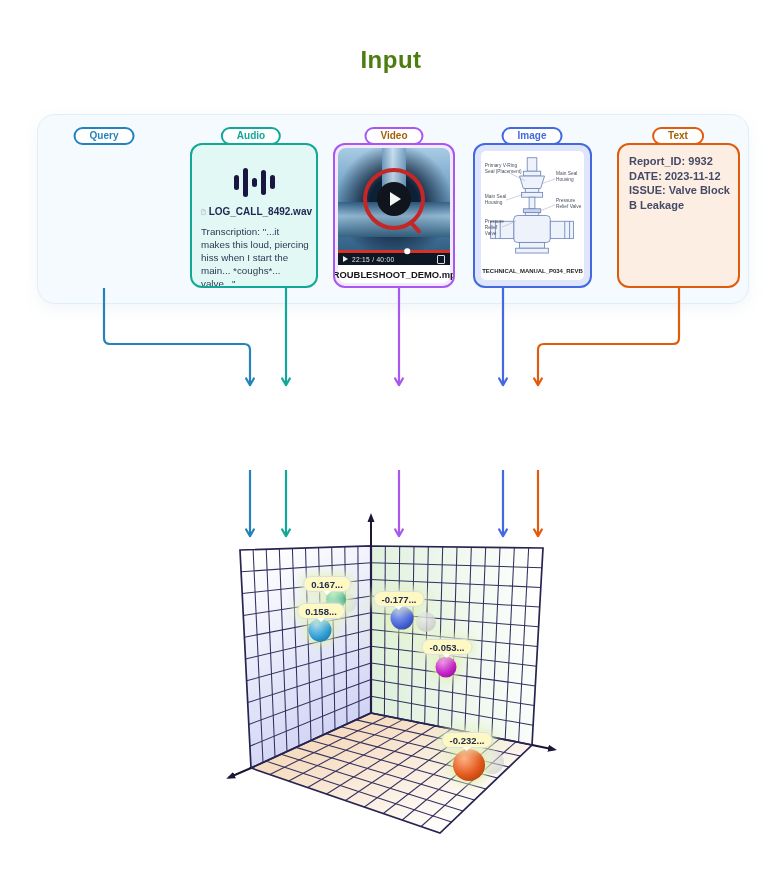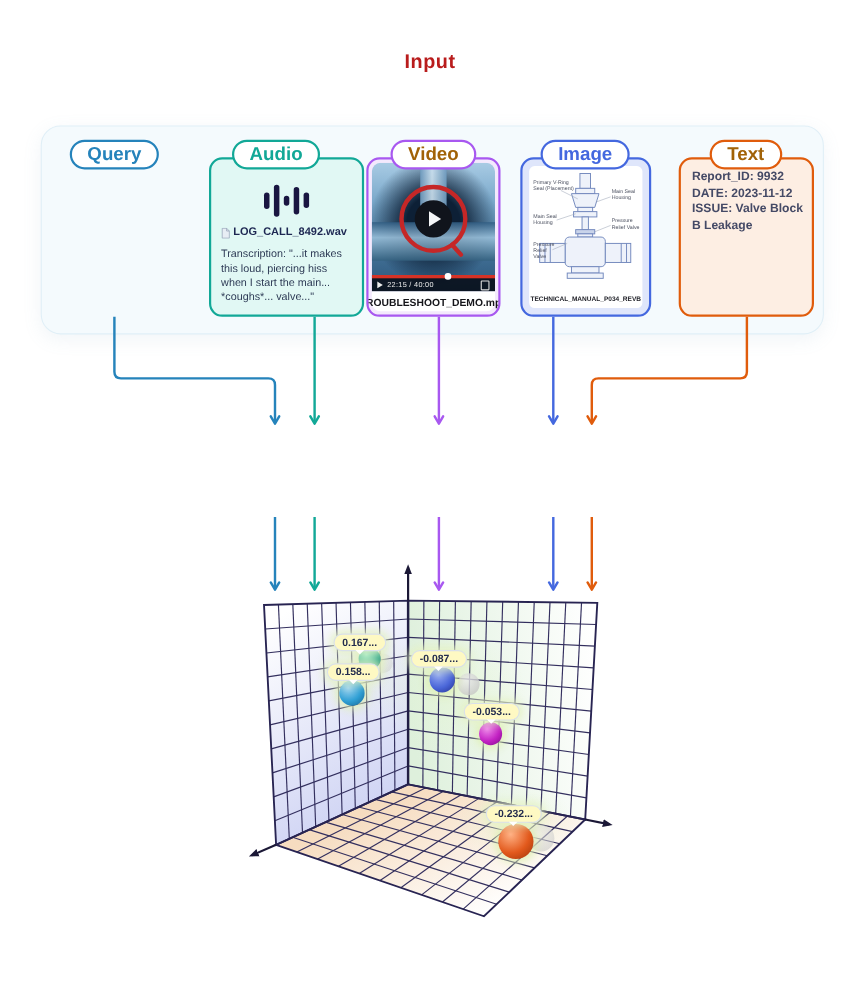--- a/index.html
+++ b/index.html
@@ -1,28 +1,28 @@
 <!DOCTYPE html>
 <html><head>
 <meta charset="utf-8">
 <style>
   html,body{margin:0;padding:0;background:#fff;}
   .canvas{position:relative;width:782px;height:892px;background:#ffffff;overflow:hidden;
           font-family:"Liberation Sans",sans-serif;}
   .page-title{position:absolute;left:0;right:0;top:46px;text-align:center;
-              font-size:18px;font-weight:700;color:#b91c1c;letter-spacing:.5px;}
+              font-size:24px;font-weight:700;color:#4d7c0f;letter-spacing:.5px;}
   
   .input-panel{position:absolute;left:37px;top:114px;width:710px;height:188px;
                background:#f4fafd;border:1px solid #e0eff7;border-radius:18px;
                box-shadow:0 5px 16px rgba(120,160,190,.10);}
   .modality-card{position:absolute;top:143px;height:145px;border:2.5px solid #999;
                  border-radius:12px;box-sizing:border-box;overflow:hidden;}
   .modality-pill{position:absolute;top:127px;transform:translateX(-50%);z-index:5;
                  background:#fff;border:2.5px solid #999;border-radius:999px;
-                 padding:1px 14px 2px;font-size:17px;font-weight:700;white-space:nowrap;}
+                 padding:1px 14px 2px;font-size:10px;font-weight:700;white-space:nowrap;}
   
   .query-body{position:absolute;inset:0;display:flex;align-items:center;justify-content:center;
               text-align:center;padding:0 7px;font-size:13px;font-weight:700;color:#1d2b5e;line-height:1.55;}
   
   .audio-icon{position:absolute;top:22px;left:0;right:0;height:30px;display:flex;
               justify-content:center;align-items:center;gap:4px;}
   .audio-icon i{display:block;width:5px;border-radius:3px;background:#191641;}
   .audio-icon i:nth-child(1){height:15px}.audio-icon i:nth-child(2){height:29px}
   .audio-icon i:nth-child(3){height:9px}.audio-icon i:nth-child(4){height:25px}
   .audio-icon i:nth-child(5){height:14px}
@@ -212,21 +212,21 @@
       <path d="M503,470 V535" fill="none" stroke="#4468df" stroke-width="2.2" marker-end="url(#arrow3)"></path>
       <path d="M679,288 V338 Q679,344 673,344 H544 Q538,344 538,350 V384" fill="none" stroke="#e05c0c" stroke-width="2.2" marker-end="url(#arrow4)"></path>
       <path d="M538,470 V535" fill="none" stroke="#e05c0c" stroke-width="2.2" marker-end="url(#arrow4)"></path>
     </svg>
 
   <div class="card-layer">
 
     <span class="modality-pill" style="left: 104px; border-color: rgb(37, 131, 187); color: rgb(37, 131, 187);">Query</span>
 
     <span class="modality-pill" style="left: 251px; border-color: rgb(18, 168, 151); color: rgb(18, 168, 151);">Audio</span>
-    <div class="modality-card" style="left: 190px; width: 141px; border-color: rgb(18, 168, 151); background: rgb(225, 248, 244);">
+    <div class="modality-card" style="left: 190px; width: 128px; border-color: rgb(18, 168, 151); background: rgb(225, 248, 244);">
       <div class="audio-icon">
           <i></i>
           <i></i>
           <i></i>
           <i></i>
           <i></i>
         </div>
       <div class="audio-file">
         <svg width="8" height="10" viewBox="0 0 8 10">
             <path d="M1 .5h4l2.5 2.5v6.5h-6.5z" fill="#e7edf4" stroke="#96a2b8" stroke-width=".7"></path>
@@ -322,19 +322,19 @@
 
   <div id="spheres">
       <div class="ghost" style="left: 348px; top: 603px; width: 18px; height: 18px; opacity: 0.4;"></div>
       <div class="ghost" style="left: 426px; top: 622px; width: 20px; height: 20px; opacity: 0.8;"></div>
       <div class="ghost" style="left: 492px; top: 762px; width: 24px; height: 24px; opacity: 0.55;"></div>
       <div class="sphere" style="left: 336px; top: 599px; width: 20px; height: 20px; background: radial-gradient(circle at 35% 30%, rgb(143, 232, 200), rgb(42, 169, 140) 55%, rgb(14, 122, 97) 100%);"></div>
       <div class="value-pill" style="left: 327px; top: 584px;">0.167...</div>
       <div class="sphere" style="left: 320px; top: 630px; width: 23px; height: 23px; background: radial-gradient(circle at 35% 30%, rgb(158, 212, 240), rgb(47, 159, 212) 55%, rgb(21, 99, 143) 100%);"></div>
       <div class="value-pill" style="left: 321px; top: 611px;">0.158...</div>
       <div class="sphere" style="left: 402px; top: 618px; width: 23px; height: 23px; background: radial-gradient(circle at 35% 30%, rgb(147, 169, 242), rgb(74, 102, 216) 55%, rgb(35, 47, 143) 100%);"></div>
-      <div class="value-pill" style="left: 399px; top: 599px;">-0.087...</div>
+      <div class="value-pill" style="left: 399px; top: 599px;">-0.177...</div>
       <div class="sphere" style="left: 446px; top: 667px; width: 21px; height: 21px; background: radial-gradient(circle at 35% 30%, rgb(238, 134, 234), rgb(195, 34, 195) 55%, rgb(124, 11, 136) 100%);"></div>
       <div class="value-pill" style="left: 447px; top: 647px;">-0.053...</div>
       <div class="sphere" style="left: 469px; top: 765px; width: 32px; height: 32px; background: radial-gradient(circle at 35% 30%, rgb(255, 177, 132), rgb(226, 89, 28) 55%, rgb(156, 51, 7) 100%);"></div>
       <div class="value-pill" style="left: 467px; top: 740px;">-0.232...</div>
     </div>
 </div>
 
 </body></html>

